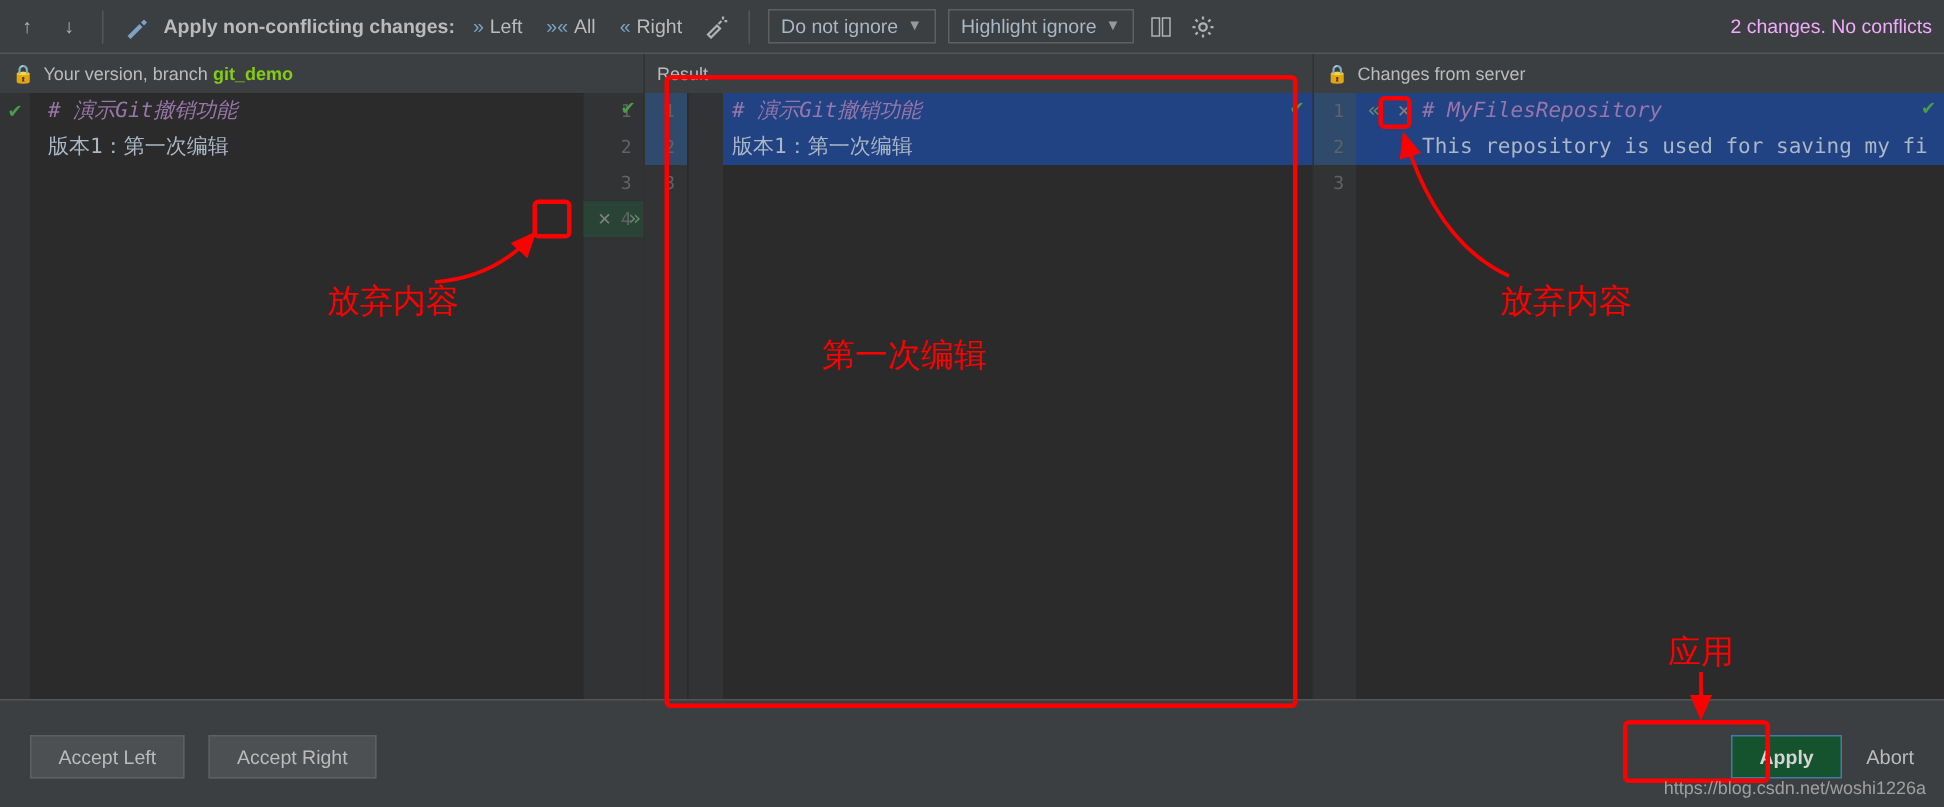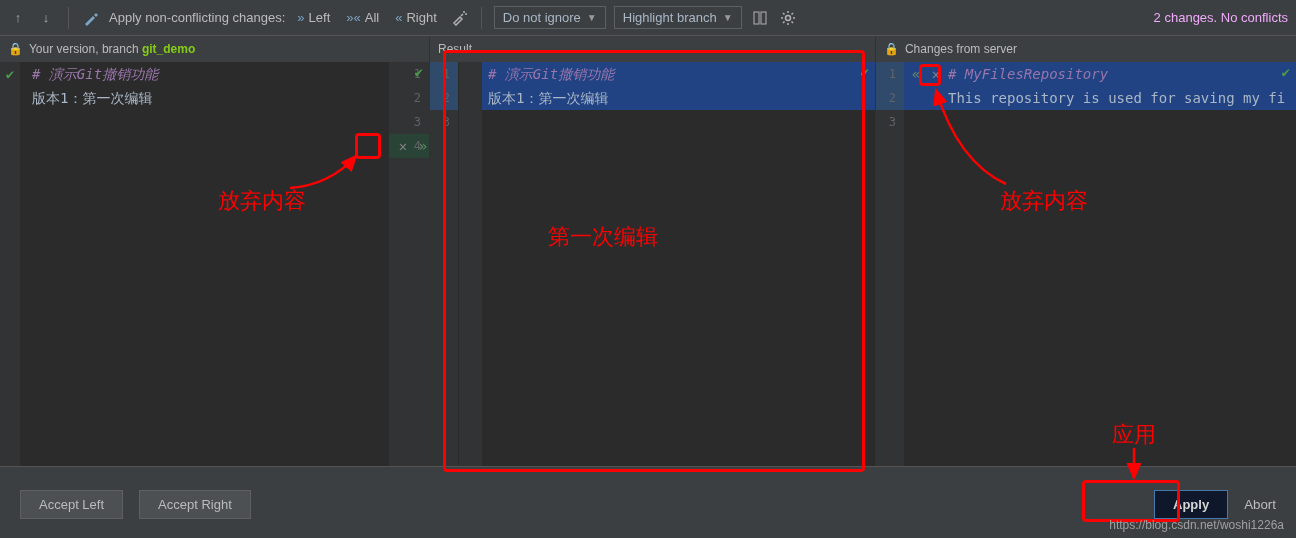--- a/index.html
+++ b/index.html
@@ -22,21 +22,21 @@
       padding: 0 8px;
       gap: 8px;
     }
     .toolbar-icon {
       width: 20px; height: 20px;
       display: flex; align-items: center; justify-content: center;
       color: #afb1b3;
       cursor: pointer;
     }
     .toolbar-sep { width: 1px; height: 22px; background: #555; margin: 0 4px; }
-    .toolbar-label { color: #bbbbbb; }
+    .toolbar-label { color: #bbbbbb; font-weight: bold; }
     .toolbar-btn {
       display: flex; align-items: center; gap: 4px;
       padding: 2px 4px; cursor: pointer; color: #bbbbbb;
     }
     .dropdown {
       display: flex; align-items: center; gap: 6px;
       border: 1px solid #5e6060;
       padding: 3px 8px;
       background: #3c3f41;
       cursor: pointer;
@@ -129,21 +129,21 @@
     }
     .btn {
       padding: 6px 18px;
       border: 1px solid #5e6060;
       background: #4c5052;
       color: #bbbbbb;
       cursor: pointer;
       font-size: 13px;
     }
     .btn-primary {
-      background: #0f172a;
+      background: #14532d;
       border-color: #4878a8;
       color: #d5d5d5;
       font-weight: bold;
     }
     .btn-ghost {
       background: transparent;
       border: none;
       color: #bbbbbb;
     }
     .bottom-right { margin-left: auto; display: flex; gap: 16px; align-items:center; }
@@ -210,21 +210,21 @@
     <svg class="icon" viewBox="0 0 16 16">
         <path d="M3 13 L9 7 L11 9 L5 15 Z M10 6 L12 4 M13 3 L13 1 M14 4 L16 4" stroke="#afb1b3" stroke-width="1.5" fill="none"></path>
       </svg>
   </div>
   <div class="toolbar-sep"></div>
   <div class="dropdown">
     <span>Do not ignore</span>
       <span class="chev">▼</span>
   </div>
   <div class="dropdown">
-    <span>Highlight branch</span>
+    <span>Highlight ignore</span>
       <span class="chev">▼</span>
   </div>
   <div class="toolbar-icon">
     <svg class="icon" viewBox="0 0 16 16">
         <rect x="2" y="2" width="5" height="12" fill="none" stroke="#afb1b3"></rect>
         <rect x="9" y="2" width="5" height="12" fill="none" stroke="#afb1b3"></rect>
       </svg>
   </div>
   <div class="toolbar-icon">
     <svg class="icon" viewBox="0 0 16 16">

